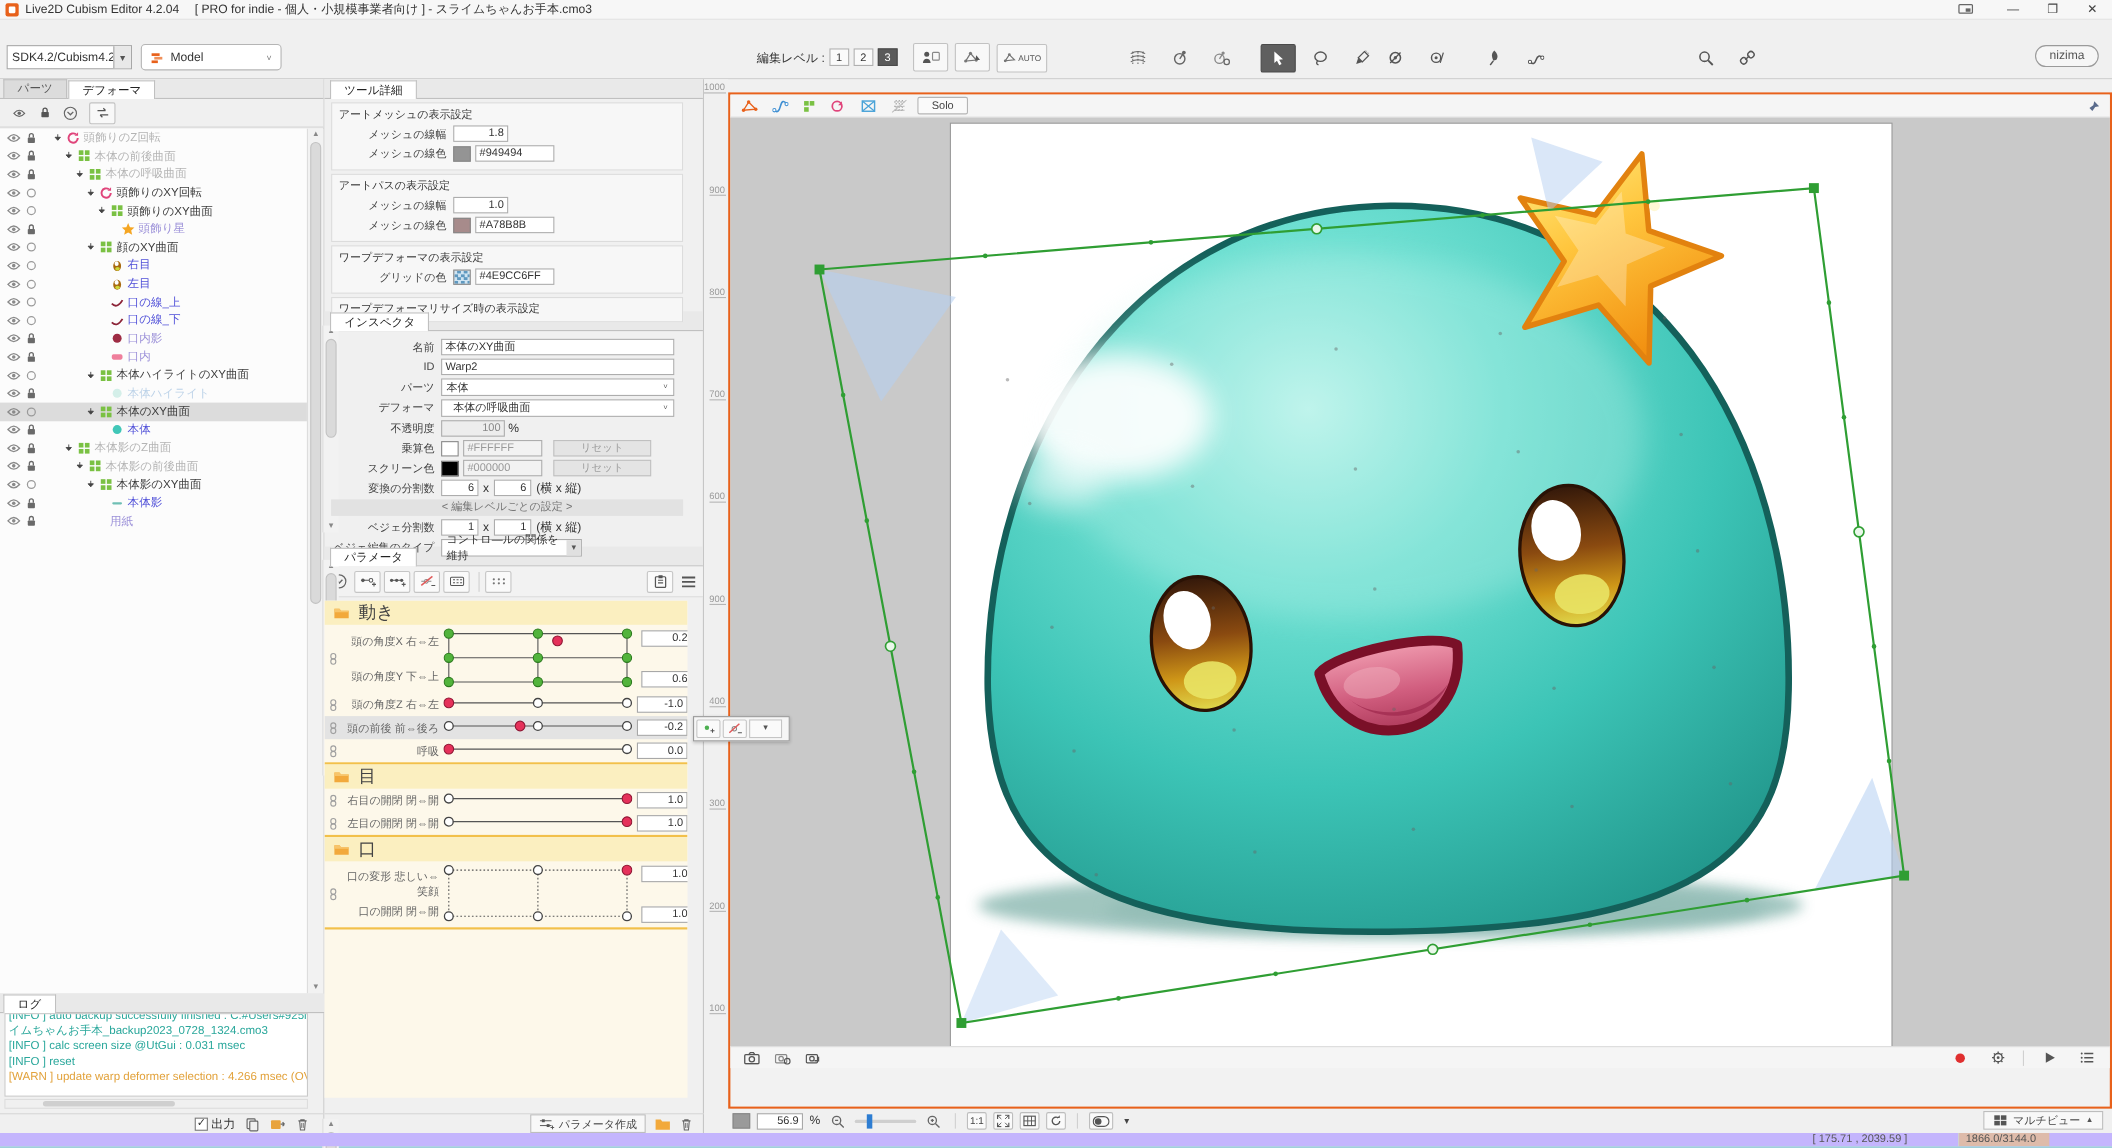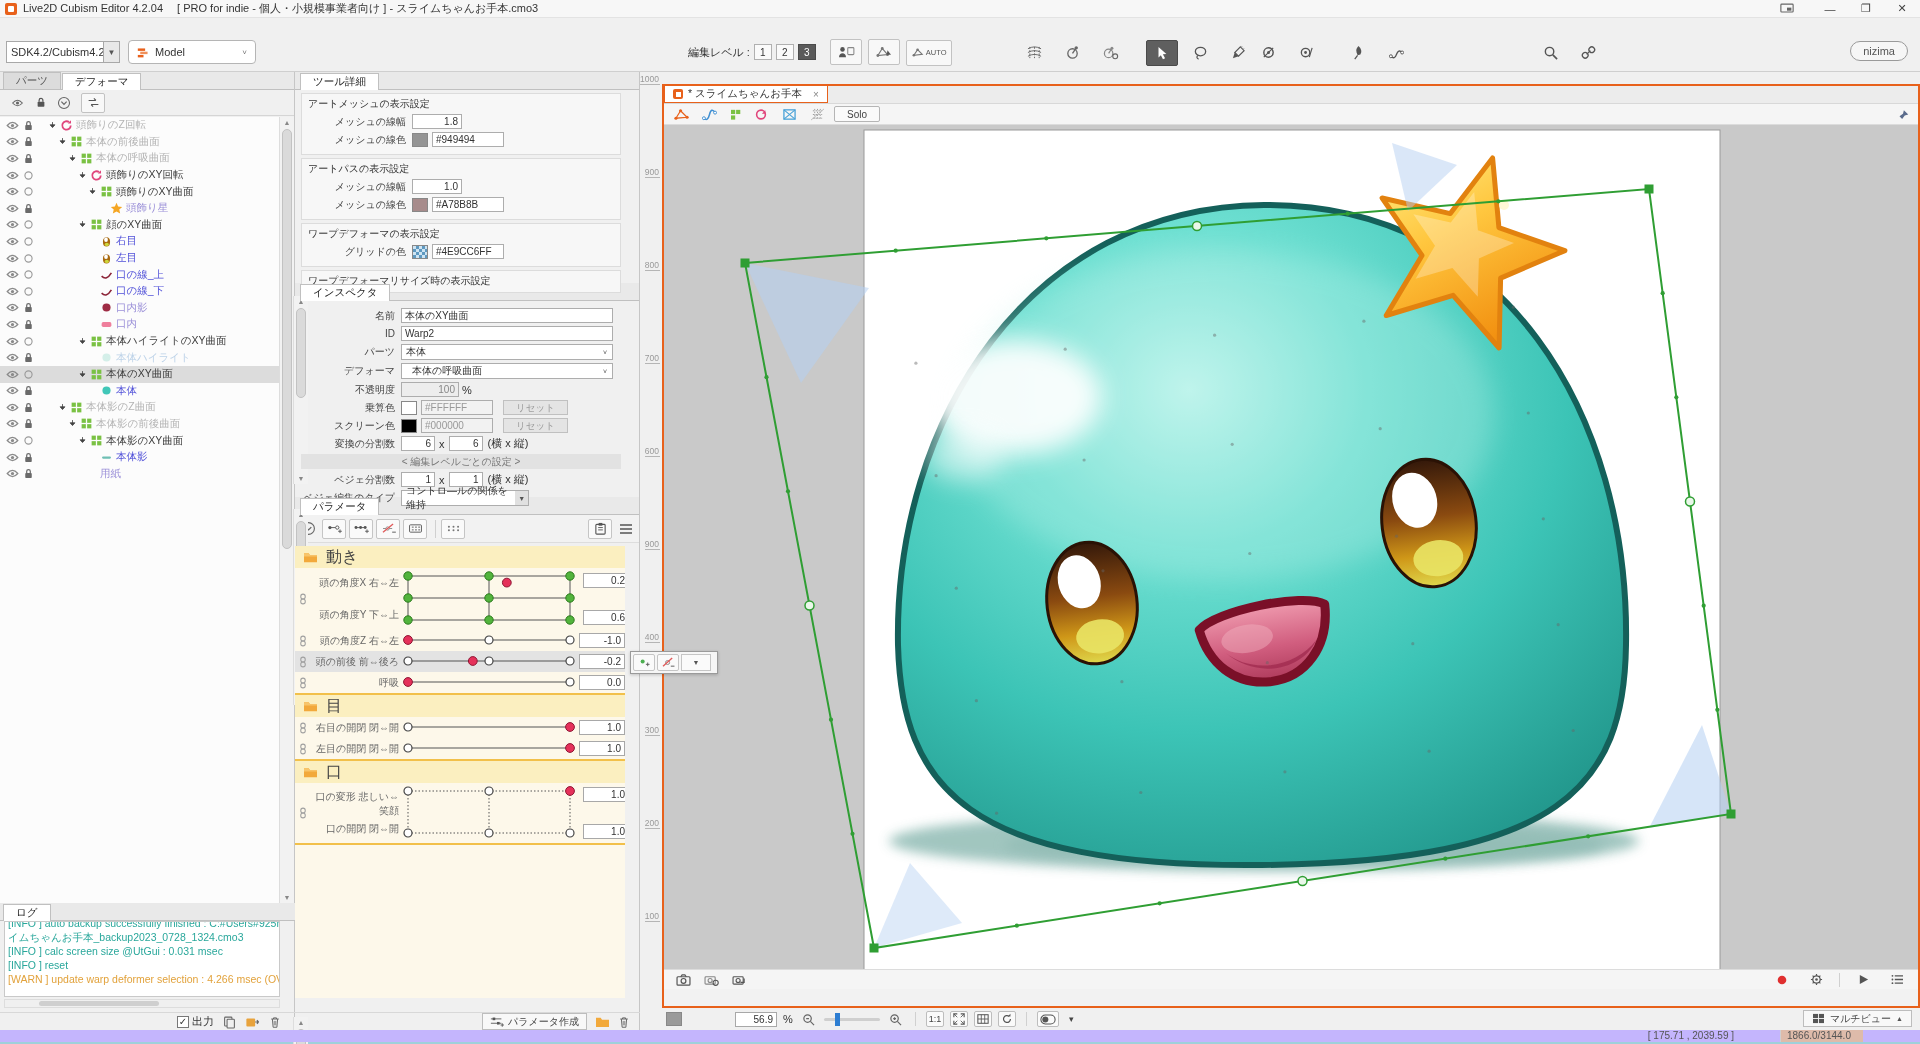--- a/index.html
+++ b/index.html
@@ -64,21 +64,21 @@
 .td-section{background:#f7f7f7;border:1px solid #dcdcdc;margin:3px 18px 3px 6px;padding:2px 4px 4px 4px;}
 .td-title{font-size:10px;color:#333;margin:1px 0 3px 2px;}
 .fr{display:flex;align-items:center;margin:3px 0;}
 .flabel{width:100px;text-align:right;margin-right:6px;color:#444;font-size:10px;flex:none;}
 .num-box{width:50px;height:15px;border:1px solid #adadad;background:#fff;text-align:right;padding:0 3px;font-size:10px;line-height:14px;}
 .hex-box{width:72px;height:15px;border:1px solid #adadad;background:#fff;padding:0 3px;font-size:10px;line-height:14px;}
 .swatch{width:16px;height:14px;border:1px solid #888;margin-right:4px;flex:none;}
 .checker{background-image:repeating-conic-gradient(#5f99c0 0 25%,#cfe4f2 0 50%);background-size:6px 6px;}
 .sel-box{height:16px;border:1px solid #adadad;background:#fff;display:flex;align-items:center;font-size:10px;padding-left:4px;}
 .sel-box .car{margin-left:auto;width:14px;color:#555;font-size:7px;text-align:center;}
-.gray-btn{height:15px;border:1px solid #c0c0c0;background:#e4e4e4;color:#9a9a9a;font-size:9.5px;padding:0 12px;margin-left:10px;line-height:13px;}
+.gray-btn{height:15px;border:1px solid #c0c0c0;background:#e4e4e4;color:#9a9a9a;font-size:9.5px;padding:0 24px;margin-left:10px;line-height:13px;}
 .band{background:#e2e2e2;color:#777;text-align:center;font-size:10px;height:15px;line-height:15px;margin:3px 18px 3px 6px;}
 
 #param-toolbar{height:28px;display:flex;align-items:center;padding-left:6px;border-bottom:1px solid #ddd;background:#f2f2f2;}
 .pbtn{display:inline-flex;align-items:center;justify-content:center;width:24px;height:20px;border:1px solid #c5c5c5;background:#fafafa;border-radius:2px;margin-right:3px;}
 #param-rows{position:absolute;left:0;top:474px;width:330px;height:452px;background:#fdf8ea;overflow:hidden;}
 .pg-header{height:22px;background:#fbefc0;display:flex;align-items:center;padding-left:8px;gap:8px;font-size:16px;color:#444;}
 .pg-sep{height:2px;background:#f2c04a;}
 .param-row{display:flex;align-items:center;height:21px;}
 .param-row.selected{background:#e3e3e3;}
 .prow-link{width:16px;display:flex;justify-content:center;}
@@ -108,21 +108,21 @@
 #doc-tab .x{color:#888;margin-left:6px;font-size:10px;}
 #canvas-toolbar{height:21px;background:#f5f5f5;border-bottom:1px solid #dcdcdc;display:flex;align-items:center;padding-left:6px;gap:6px;}
 .cbtn{display:inline-flex;align-items:center;justify-content:center;width:22px;height:17px;}
 #solo-btn{border:1px solid #b5b5b5;background:#fafafa;height:16px;padding:0 12px;font-size:10px;color:#444;display:flex;align-items:center;border-radius:2px;}
 #viewport{position:relative;width:1254px;height:844px;background:#c9c9c9;overflow:hidden;}
 #canvas-bottom{height:20px;background:#f5f5f5;border-top:1px solid #dcdcdc;position:relative;}
 #canvas-bottom .grp{position:absolute;top:1px;display:flex;gap:6px;align-items:center;}
 
 
 #zoombar{position:absolute;left:662px;top:1008px;width:1258px;height:22px;background:#f0f0f0;display:flex;align-items:center;gap:6px;padding-left:4px;}
-#zoom-box{width:42px;height:15px;border:1px solid #a8a8a8;background:#fff;font-size:10px;text-align:right;padding:0 3px;line-height:13px;margin-left:47px;}
+#zoom-box{width:42px;height:15px;border:1px solid #a8a8a8;background:#fff;font-size:10px;text-align:right;padding:0 3px;line-height:13px;}
 #zoom-slider{width:56px;height:3px;background:#cfcfcf;position:relative;border-radius:2px;}
 #zoom-handle{position:absolute;left:11px;top:-5px;width:5px;height:13px;background:#2d7dd2;}
 .zbtn{display:inline-flex;align-items:center;justify-content:center;height:16px;min-width:18px;border:1px solid #bdbdbd;background:#fafafa;font-size:9px;color:#444;padding:0 2px;border-radius:2px;}
 .zbtn.flat{border-color:transparent;background:transparent;}
 #multiview{position:absolute;right:8px;top:2px;display:flex;align-items:center;gap:5px;border:1px solid #bdbdbd;background:#f8f8f8;height:17px;padding:0 8px;font-size:10px;color:#444;}
 #statusbar{position:absolute;left:0;top:1030px;width:1920px;height:12px;background:#c4b5fd;font-size:10px;color:#555;}
 #coords{position:absolute;right:186px;top:0;}
 #memgauge{position:absolute;right:0;top:0;width:140px;height:12px;border-left:1px solid #d0d0d0;overflow:hidden;}
 #memfill{position:absolute;left:0;top:0;height:100%;background:#e7bd8d;opacity:.75;}
 #memtext{position:absolute;left:6px;top:0;white-space:nowrap;}
@@ -1324,27 +1324,20 @@
       <span class="ruler-num" style="top: 281px; margin-left: 36px;">700</span>
       <span class="ruler-num" style="top: 374px;">600</span>
       <span class="ruler-num" style="top: 467px;">900</span>
       <span class="ruler-num" style="top: 560px;">400</span>
       <span class="ruler-num" style="top: 653px;">300</span>
       <span class="ruler-num" style="top: 746px;">200</span>
       <span class="ruler-num" style="top: 839px;">100</span>
     </div>
 
   <div id="canvas-frame">
-    <div id="doc-tabbar">
-      <div id="doc-tab">
-        <span class="dlogo"></span>
-        <span>* スライムちゃんお手本</span>
-        <span class="x">×</span>
-      </div>
-    </div>
     <div id="canvas-toolbar">
       <span class="cbtn">
           <svg viewBox="0 0 16 14" width="15" height="13">
             <path d="M2 11l5-8 7 7z" fill="none" stroke="#e8611b" stroke-width="1.3"></path>
             <circle cx="2" cy="11" r="1.7" fill="#e8611b"></circle>
             <circle cx="7" cy="3" r="1.7" fill="#e8611b"></circle>
             <circle cx="14" cy="10" r="1.7" fill="#e8611b"></circle>
           </svg>
         </span>
       <span class="cbtn">

